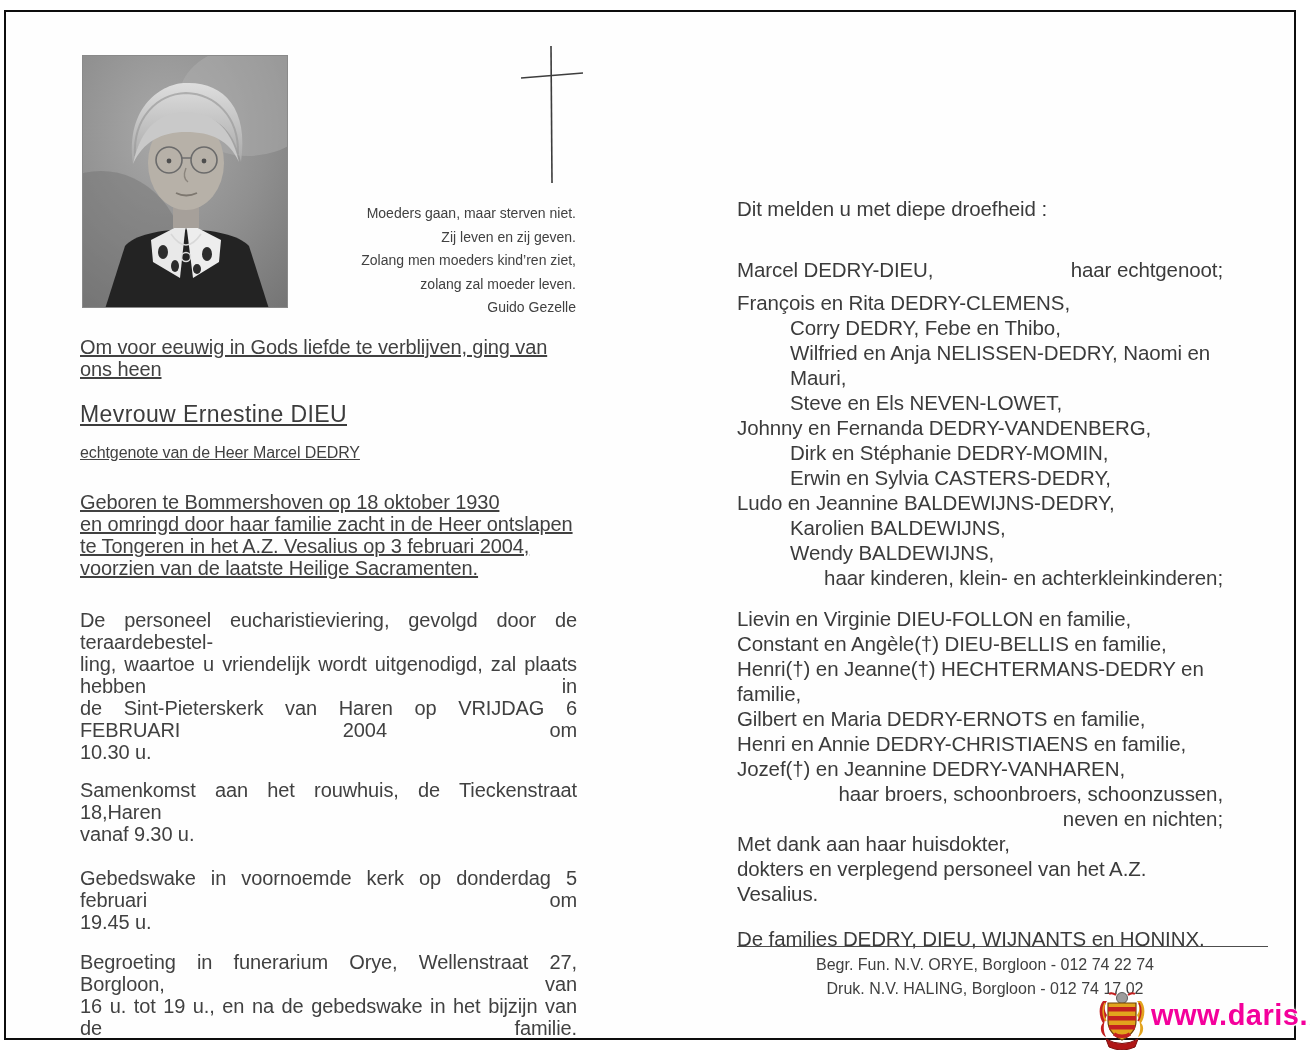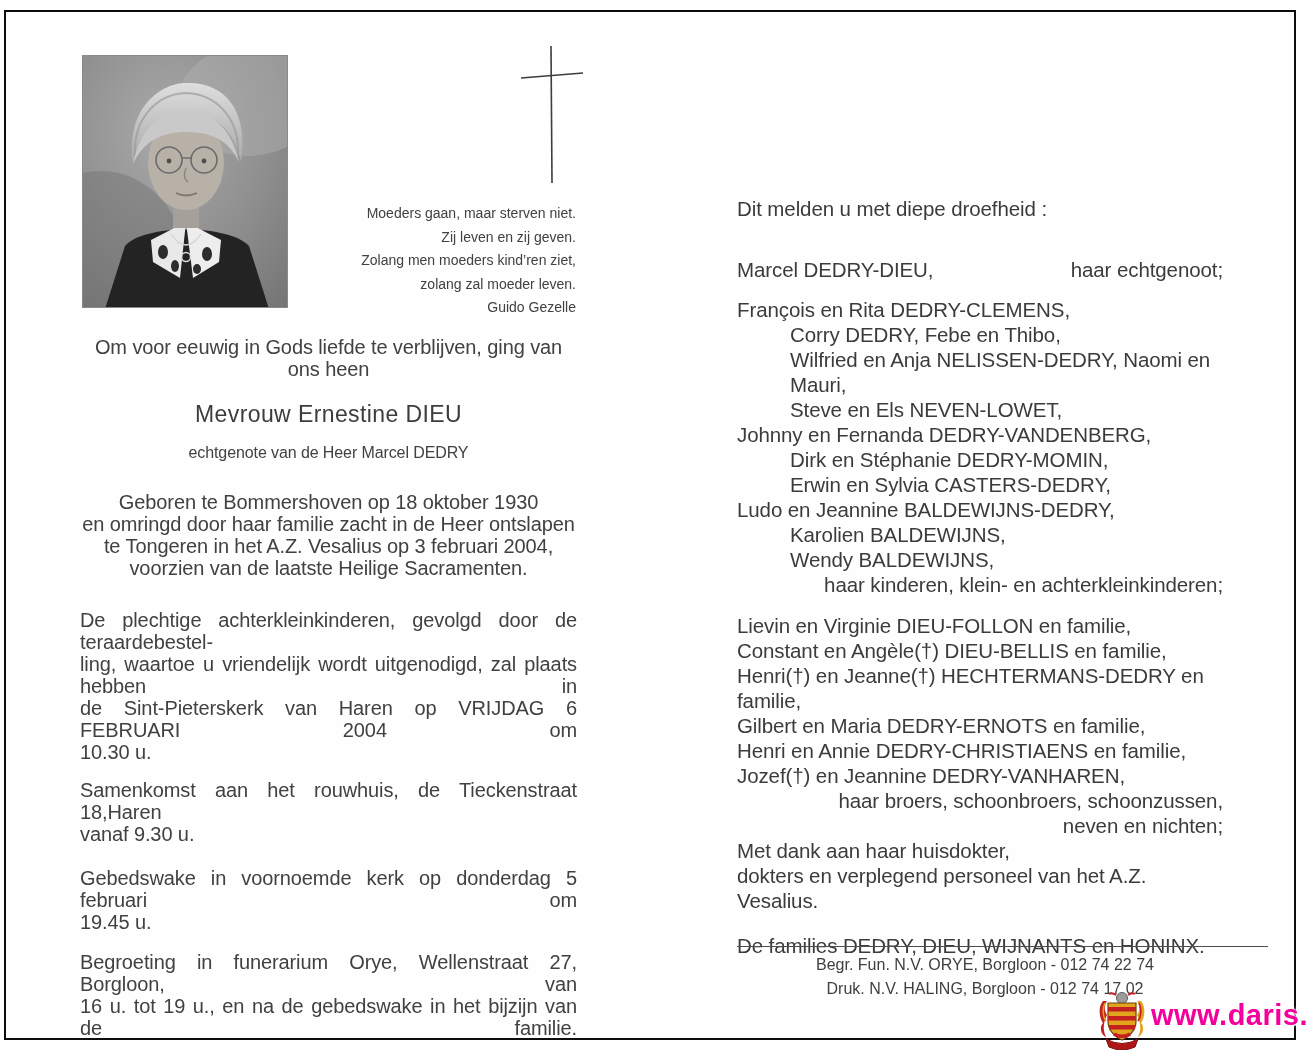--- a/index.html
+++ b/index.html
@@ -16,35 +16,35 @@
   
   .cross { position:absolute; left:512px; top:42px; width:80px; height:145px; }
 
   
   .poem { position:absolute; left:230px; top:202px; width:346px;
           text-align:right; font-size:14px; line-height:23.5px; color:#414141; }
 
   
   .leftcol { position:absolute; left:80px; top:336px; width:497px;
              font-size:20px; line-height:22px; color:#414141; letter-spacing:-0.1px; }
-  .center { text-align:center; }
+  .center { text-align:left;text-decoration:underline; }
   .just { text-align:justify; text-align-last:justify; }
   .deceased-name { margin-top:14px; font-size:23px; line-height:40px; letter-spacing:0.4px; color:#3c3c3c; }
   .deceased-rel  { margin-top:5px; font-size:16px; line-height:28px; }
   .blk-life  { margin-top:24px; }
   .blk-euch  { margin-top:30px; }
   .blk-gath  { margin-top:16px; }
   .blk-vigil { margin-top:22px; }
   .blk-visit { margin-top:18px; }
 
   
   .rightcol { position:absolute; left:737px; top:196px; width:486px;
               font-size:20.5px; line-height:25px; color:#3b3b3b; letter-spacing:-0.1px; }
   .spouse-row { margin-top:36px; display:flex; justify-content:space-between;text-align:center; }
-  .blk-children { margin-top:15px; }
+  .blk-children { margin-top:8px; }
   .blk-siblings { margin-top:16px; }
   .ind { margin-left:53px; }
   .ralign { text-align:right; }
   .blk-families { margin-top:20px; }
 
   
   .footer-rule { position:absolute; left:737px; top:946px; width:531px;
                  border-top:1.5px solid #4d4d4d; }
   .printer { position:absolute; left:757px; top:953px; width:456px;
              text-align:center; font-size:16px; line-height:23.5px; color:#3f3f3f; }
@@ -132,21 +132,21 @@
   <div class="center deceased-rel">echtgenote van de Heer Marcel DEDRY</div>
 
   <div class="blk-life">
     <div class="center">Geboren te Bommershoven op 18 oktober 1930</div>
     <div class="center">en omringd door haar familie zacht in de Heer ontslapen</div>
     <div class="center">te Tongeren in het A.Z. Vesalius op 3 februari 2004,</div>
     <div class="center">voorzien van de laatste Heilige Sacramenten.</div>
   </div>
 
   <div class="blk-euch">
-    <div class="just">De plechtige achterkleinkinderen, gevolgd door de teraardebestel-</div>
+    <div class="just">De personeel eucharistieviering, gevolgd door de teraardebestel-</div>
     <div class="just">ling, waartoe u vriendelijk wordt uitgenodigd, zal plaats hebben in</div>
     <div class="just">de Sint-Pieterskerk van Haren op VRIJDAG 6 FEBRUARI 2004 om</div>
     <div>10.30 u.</div>
   </div>
 
   <div class="blk-gath">
     <div class="just">Samenkomst aan het rouwhuis, de Tieckenstraat 18,Haren</div>
     <div>vanaf 9.30 u.</div>
   </div>
 

